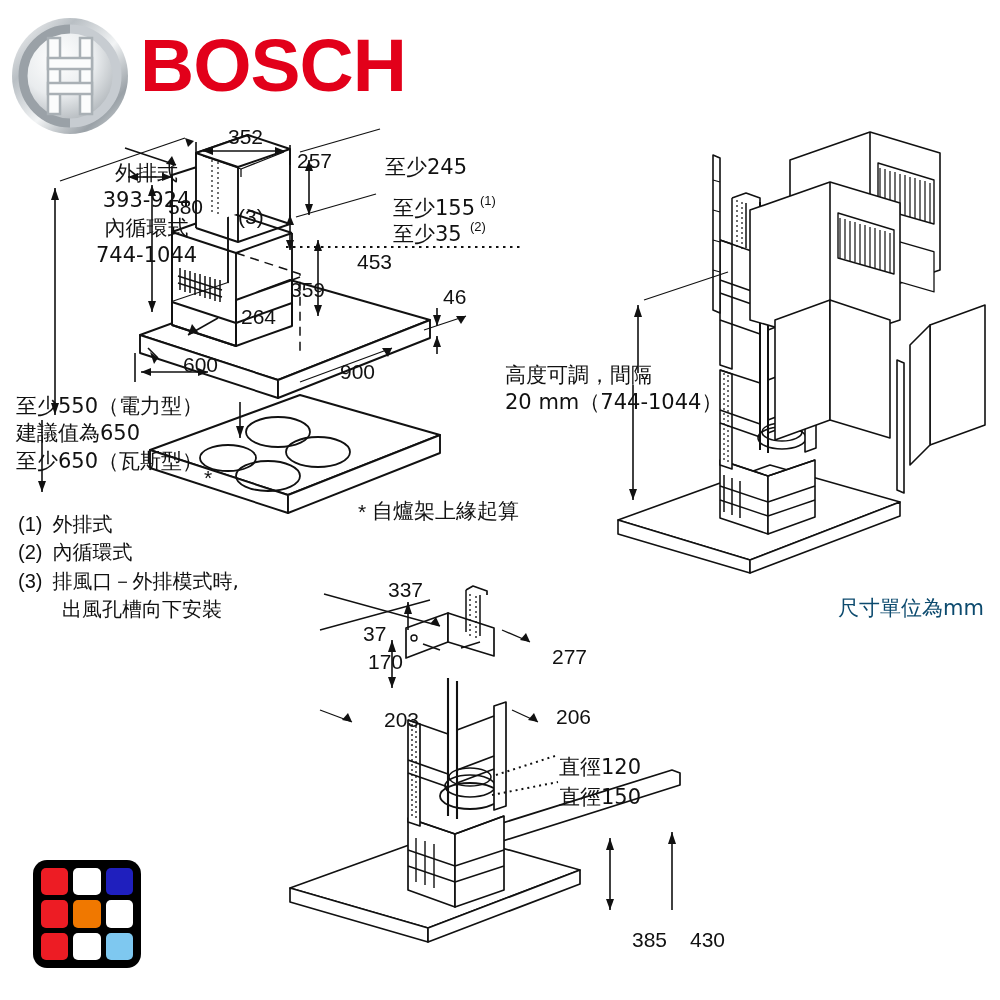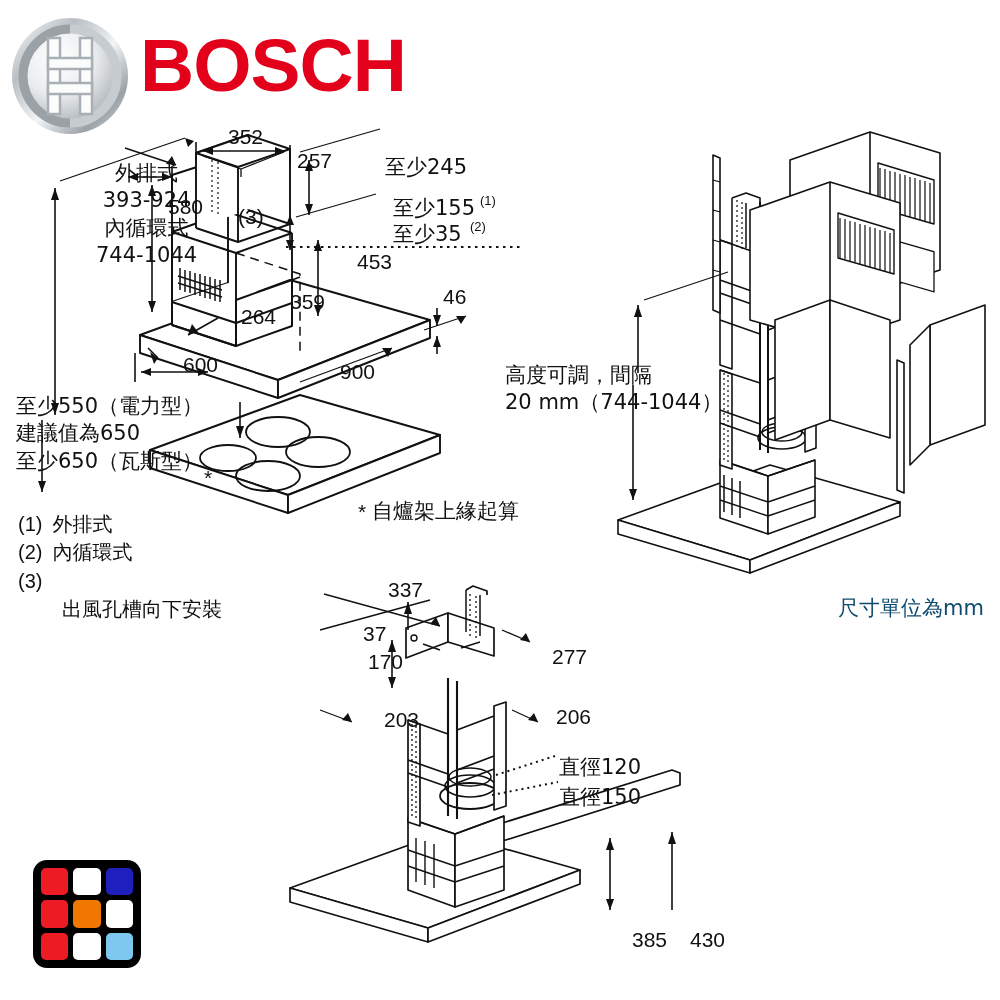--- a/index.html
+++ b/index.html
@@ -205,21 +205,21 @@
   <div class="abs dim" style="left:228px;top:125px;">352</div>
   <div class="abs dim" style="left:297px;top:125px;margin-top:24px;">257</div>
   <div class="abs dim" style="left:168px;top:195px;">580</div>
   <div class="abs dim" style="left:238px;top:205px;">(3)</div>
   <div class="abs dim cjk" style="left:385px;top:155px;">至少245</div>
   <div class="abs dim cjk" style="left:393px;top:196px;">至少155</div>
   <div class="abs dim small" style="left:480px;top:193px;">(1)</div>
   <div class="abs dim cjk" style="left:393px;top:222px;">至少35</div>
   <div class="abs dim small" style="left:470px;top:219px;">(2)</div>
   <div class="abs dim" style="left:357px;top:250px;">453</div>
-  <div class="abs dim" style="left:290px;top:290px;">359</div>
+  <div class="abs dim" style="left:290px;top:278px;">359</div>
   <div class="abs dim" style="left:241px;top:305px;">264</div>
   <div class="abs dim" style="left:443px;top:285px;">46</div>
   <div class="abs dim" style="left:183px;top:353px;">600</div>
   <div class="abs dim" style="left:340px;top:360px;">900</div>
 
   <div class="abs blk cjk" style="left:96px;top:160px;text-align:center;">
     <div>外排式</div>
     <div>393-924</div>
     <div>內循環式</div>
     <div>744-1044</div>
@@ -239,20 +239,21 @@
     <div style="display:flex;gap:10px;">
       <span class="legend">(1)</span>
       <span class="legend cjk">外排式</span>
     </div>
     <div style="display:flex;gap:10px;">
       <span class="legend">(2)</span>
       <span class="legend cjk">內循環式</span>
     </div>
     <div style="display:flex;gap:10px;">
       <span class="legend">(3)</span>
+      <span class="legend cjk">排風口－外排模式時,</span>
     </div>
     <div style="display:flex;gap:10px;padding-left:44px;">
       <span class="legend cjk">出風孔槽向下安裝</span>
     </div>
   </div>
 
   <div class="abs" style="left:600px;top:120px;width:400px;height:490px;">
     <svg width="400" height="490" viewBox="0 0 400 490" stroke="#111" fill="none" stroke-width="1.6" stroke-linejoin="round">
 
       <path d="M18 400 L170 345 L300 382 L150 440 Z" fill="#fff"></path>

